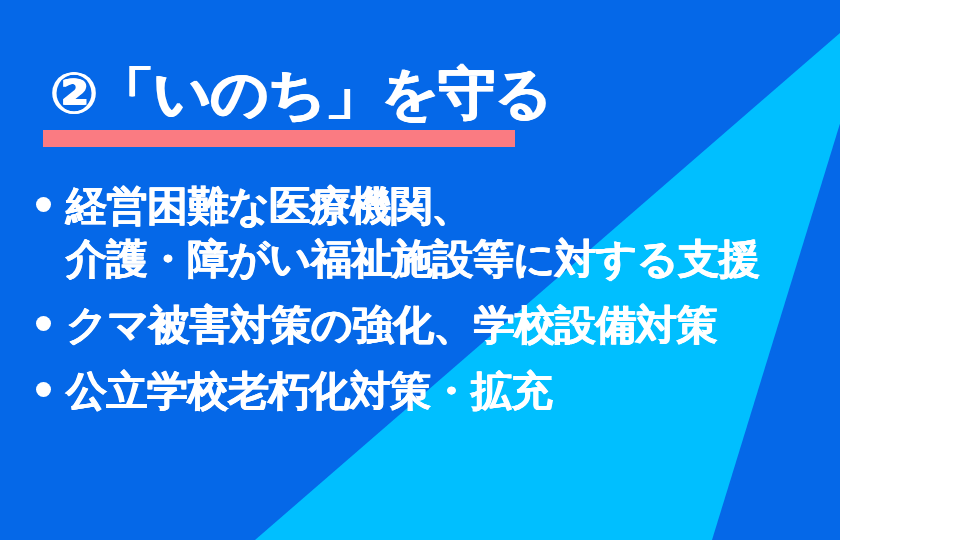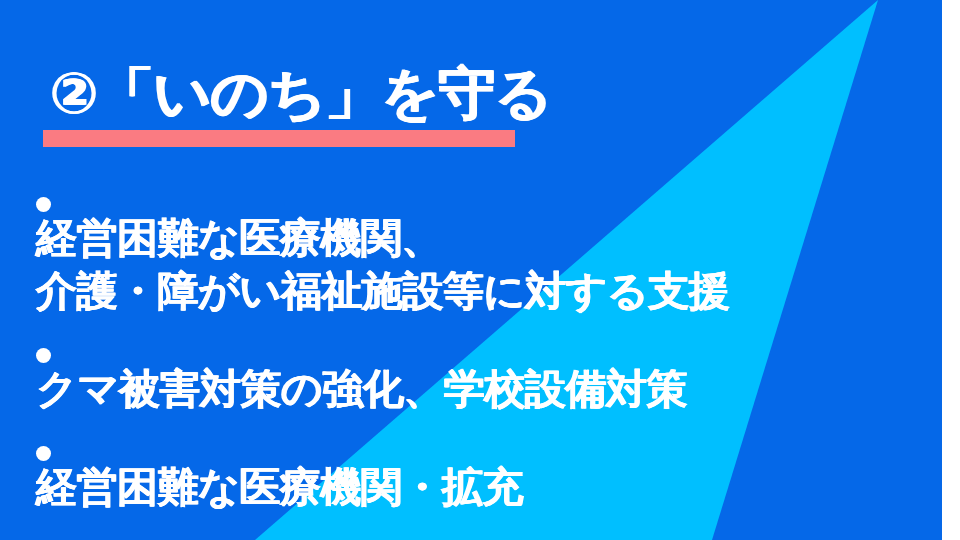--- a/index.html
+++ b/index.html
@@ -7,21 +7,21 @@
     padding: 0;
   }
   body {
     width: 960px;
     height: 540px;
     overflow: hidden;
     font-family: "Liberation Sans", "DejaVu Sans", sans-serif;
   }
   #slide {
     position: relative;
-    width: 942px;
+    width: 840px;
     height: 540px;
     background: #7f1d1d;
     overflow: hidden;
   }
   #bg-shapes {
     position: absolute;
     left: 0;
     top: 0;
     width: 960px;
     height: 540px;
@@ -68,21 +68,20 @@
   #bullets {
     position: absolute;
     left: 36px;
     top: 180px;
     width: 908px;
   }
   .bullet-row {
     display: flex;
     align-items: flex-start;
     margin-bottom: 13px;
-    flex-direction: column;
   }
   .bullet-dot {
     flex: 0 0 auto;
     width: 15px;
     height: 15px;
     border-radius: 50%;
     background: #FFFFFF;
     margin-top: 17px;
     margin-right: 15px;
   }
@@ -121,19 +120,19 @@
 介護・障がい福祉施設等に対する支援</span>
       </div>
 
       <div class="bullet-row">
         <span class="bullet-dot"></span>
         <span class="bullet-text">クマ被害対策の強化、学校設備対策</span>
       </div>
 
       <div class="bullet-row">
         <span class="bullet-dot"></span>
-        <span class="bullet-text">経営困難な医療機関・拡充</span>
+        <span class="bullet-text">公立学校老朽化対策・拡充</span>
       </div>
 
     </div>
 
   </div>
 </div>
 
 </body></html>

